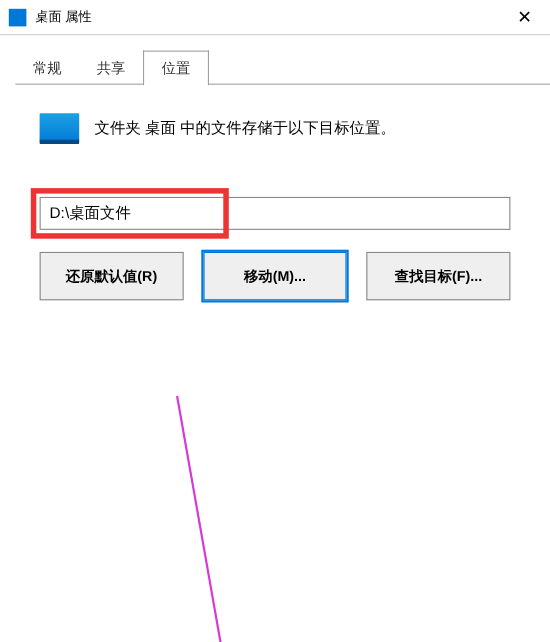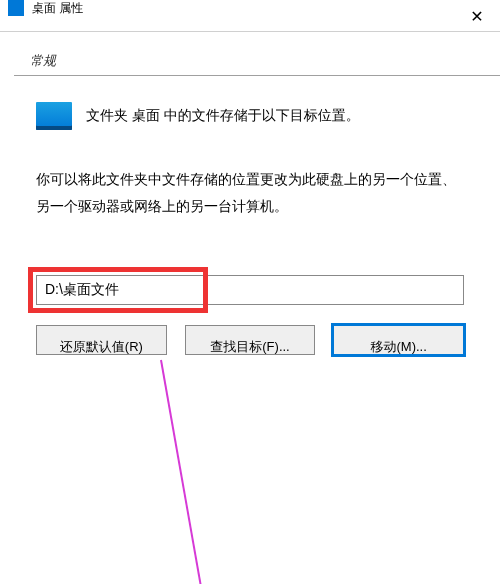--- a/index.html
+++ b/index.html
@@ -1,65 +1,66 @@
 <!DOCTYPE html>
 <html><head>
   <meta charset="utf-8">
   <style>
     * { margin:0; padding:0; box-sizing:border-box; }
     body { width:500px; height:584px; font-family:"Microsoft YaHei","Segoe UI",sans-serif; font-size:13px; background:#fff; color:#000; overflow:hidden; position:relative; }
-    .titlebar { height:32px; display:flex; align-items:flex-start; border-bottom:1px solid #d0d0d0; padding:0 0 0 8px; }
+    .titlebar { height:32px; display:flex; align-items:center; border-bottom:1px solid #d0d0d0; padding:0 0 0 8px; }
     .titlebar .icon { width:16px; height:16px; background:#0078d7; margin-right:8px; }
     .titlebar .title { flex:1; font-size:12px; }
     .titlebar .close { width:46px; height:32px; display:flex; align-items:center; justify-content:center; font-size:16px; font-family:sans-serif; }
-    .tabbar { display:flex; align-items:center; padding:14px 14px 0 14px; position:relative;font-style:italic; }
+    .tabbar { display:flex; align-items:center; padding:14px 14px 0 14px; position:relative; }
     .tabbar::after { content:""; position:absolute; left:14px; right:0; bottom:0; height:1px; background:#a0a0a0; }
     .tab { padding:6px 16px 6px 16px; font-size:13px; cursor:pointer; position:relative; z-index:1; color:#333; }
     .tab.active { border:1px solid #a0a0a0; border-bottom:1px solid #fff; background:#fff; margin-bottom:-1px; }
     .content { padding:26px 36px 20px 36px; }
-    .iconrow { display:flex; align-items:center; gap:14px; margin-bottom:36px; }
+    .iconrow { display:flex; align-items:center; gap:14px; margin-bottom:48px; }
     .desktop-icon { width:36px; height:28px; background:linear-gradient(to bottom,#1ba1e2 0%, #0078d7 100%); display:inline-block; box-shadow:inset 0 -4px 0 #054a84; border-radius:1px; }
     .iconrow .text { font-size:14px; }
     .desc { font-size:14px; line-height:1.9; margin-bottom:56px; }
     .input-wrap { margin-bottom:20px; position:relative; }
     .input-highlight { position:absolute; left:-8px; top:-8px; right:-0px; border:5px solid #e33; padding:0; height:46px; width:180px; pointer-events:none; }
     .path-input { width:100%; height:30px; padding:4px 8px; font-size:14px; font-family:Liberation Sans, sans-serif; border:1px solid #888; outline:none; }
     .btn-row { display:flex; gap:18px; }
-    .btn { flex:1; height:30px; font-size:13px; font-family:inherit; background:#efefef; border:1px solid #888; cursor:pointer; padding:12px 4px; white-space:nowrap; }
+    .btn { flex:1; height:44px; font-size:13px; font-family:inherit; background:#efefef; border:1px solid #888; cursor:pointer; padding:12px 4px; white-space:nowrap;font-weight:bold; }
     .btn.focus { outline:2px solid #0078d7; outline-offset:0; border:1px solid #0078d7; }
     .annotation-line { position:absolute; left:160px; top:360px; width:2px; height:280px; background:#d63ad6; transform:rotate(-10deg); transform-origin:top; pointer-events:none; }
   </style>
 </head>
 <body>
 
 <div class="titlebar">
   <span class="icon"></span>
   <span class="title">桌面 属性</span>
   <div class="close">✕</div>
 </div>
 
 <div class="tabbar">
   <div class="tab">常规</div>
+  <div class="tab">共享</div>
+  <div class="tab active">位置</div>
 </div>
 
 <div class="content">
 
   <div class="iconrow">
     <span class="desktop-icon"></span>
     <span class="text">文件夹 桌面 中的文件存储于以下目标位置。</span>
   </div>
 
-  <div class="desc">你可以将此文件夹中文件存储的位置更改为此硬盘上的另一个位置、另一个驱动器或网络上的另一台计算机。</div>
 
   <div class="input-wrap">
     <div class="input-highlight"></div>
     <input class="path-input" value="D:\桌面文件" style="">
   </div>
 
   <div class="btn-row">
     <button class="btn">还原默认值(R)</button>
+    <button class="btn focus">移动(M)...</button>
     <button class="btn">查找目标(F)...</button>
-    <button class="btn focus">移动(M)...</button>
   </div>
 
 </div>
 
 <div class="annotation-line"></div>
 
 </body></html>

